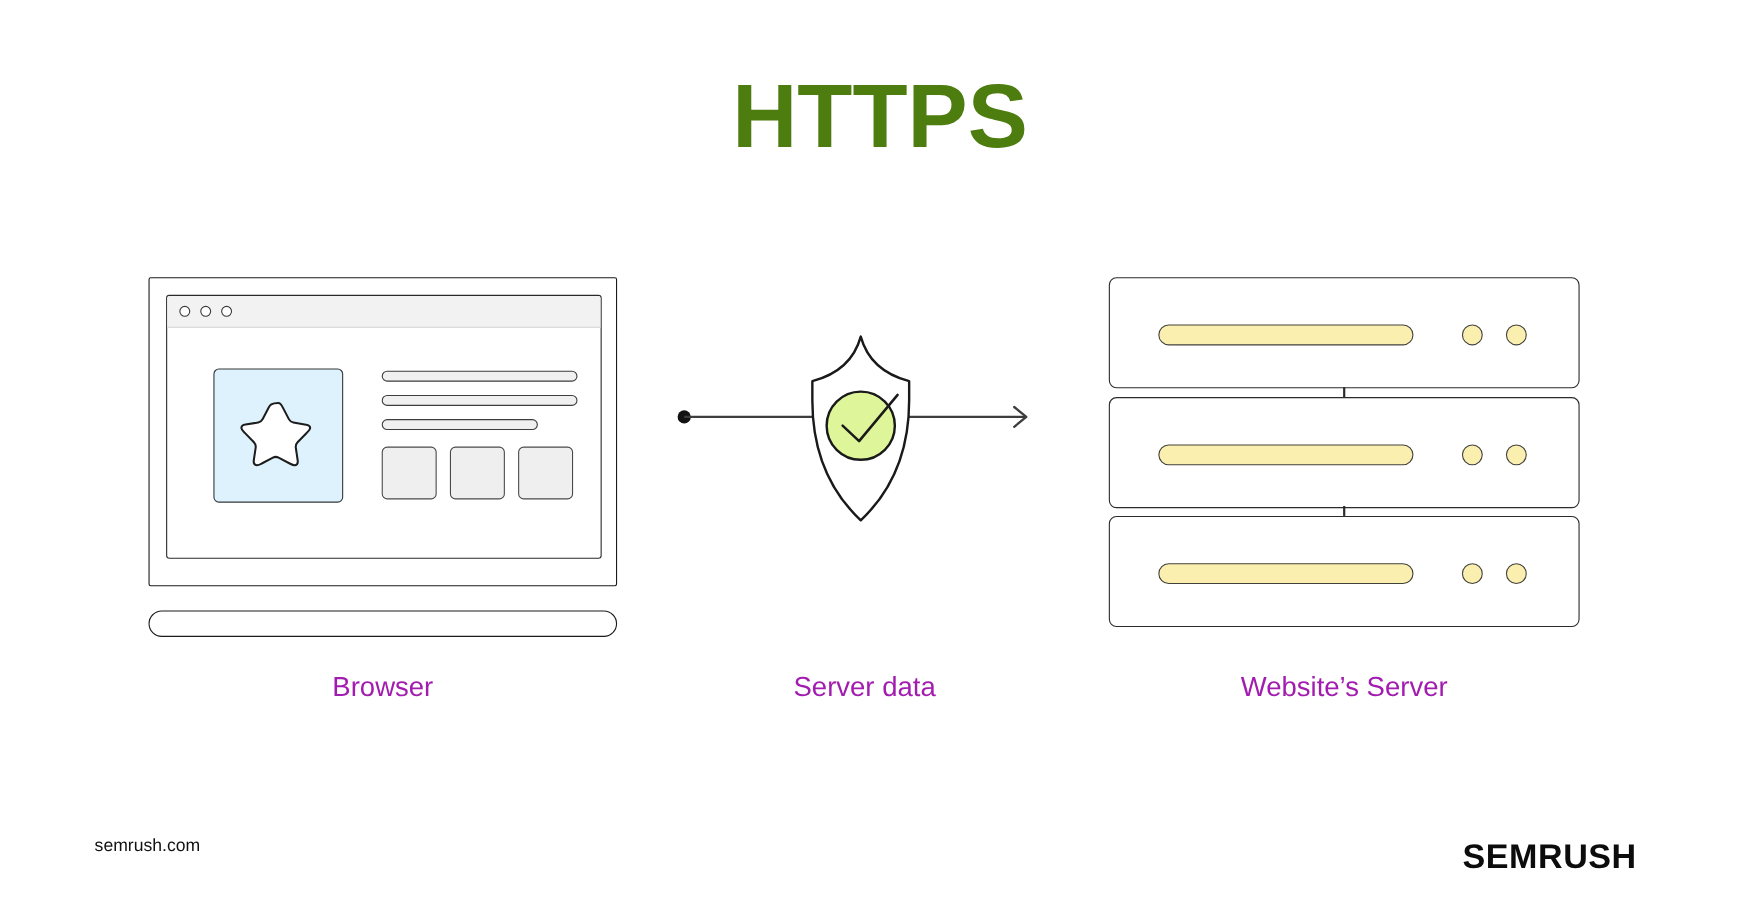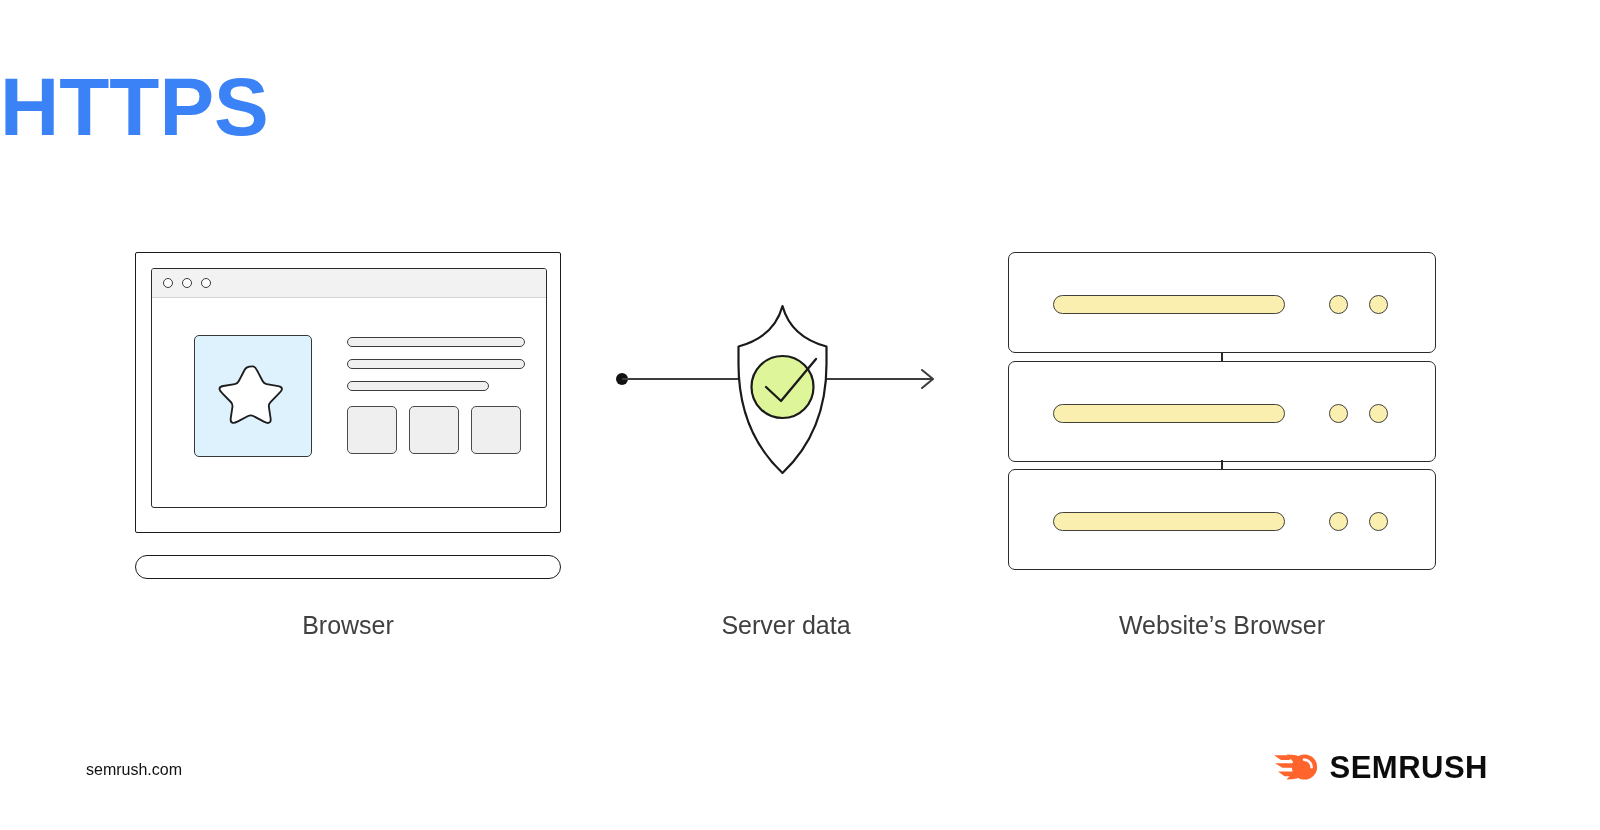--- a/index.html
+++ b/index.html
@@ -18,25 +18,25 @@
     height: 830px;
     background: #ffffff;
   }
 
   
   #title {
     position: absolute;
     top: 66px;
     left: 0;
     width: 1600px;
-    text-align: left;
+    text-align: center;
     font-size: 82px;
     font-weight: bold;
     letter-spacing: 0px;
-    color: #3b82f6;
+    color: #4d7c0f;
     line-height: 1;
   }
 
   
   #stage {
     position: absolute;
     top: 240px;
     left: 0;
     width: 1600px;
     height: 340px;
@@ -224,21 +224,21 @@
     top: 606px;
     left: 0;
     width: 1600px;
     height: 40px;
   }
   .caption {
     position: absolute;
     top: 0;
     text-align: center;
     font-size: 25px;
-    color: #404040;
+    color: #a21caf;
     line-height: 38px;
     white-space: nowrap;
   }
   #caption-browser { left: 148px;  width: 400px; }
   #caption-secure  { left: 586px;  width: 400px; }
   #caption-server  { left: 1022px; width: 400px; }
 
   
   #footer-url {
     position: absolute;
@@ -247,22 +247,23 @@
     font-size: 16px;
     color: #111111;
     line-height: 28px;
   }
   #footer-logo {
     position: absolute;
     right: 112px;
     top: 752px;
     height: 36px;
     display: flex;
-    align-items: flex-start;
+    align-items: flex-end;
     gap: 11px;
+    flex-direction: column;
   }
   #semrush-mark { width: 44px; height: 30px; display: block; }
   #semrush-wordmark {
     font-size: 31px;
     font-weight: bold;
     letter-spacing: 0.5px;
     color: #0c0c0c;
     line-height: 1;
   }
 </style>
@@ -380,21 +381,21 @@
         <div class="server-led l1"></div>
         <div class="server-led l2"></div>
       </div>
     </div>
 
   </div>
 
   <div id="captions">
     <div class="caption" id="caption-browser">Browser</div>
     <div class="caption" id="caption-secure">Server data</div>
-    <div class="caption" id="caption-server">Website’s Browser</div>
+    <div class="caption" id="caption-server">Website’s Server</div>
   </div>
 
   <div id="footer-url">semrush.com</div>
 
   <div id="footer-logo">
     <svg id="semrush-mark" viewBox="0 0 44 30">
       <g fill="#ff642d">
         <path d="M0 3.2 L22 3.2 L15.2 8.0 L7.0 8.0 Z"></path>
         <path d="M2.0 11.0 L24 11.0 L18.0 15.6 L9.0 15.6 Z" opacity="0"></path>
         <path d="M1.0 11.2 L25 11.2 L19.2 15.8 L8.4 15.8 Z"></path>

